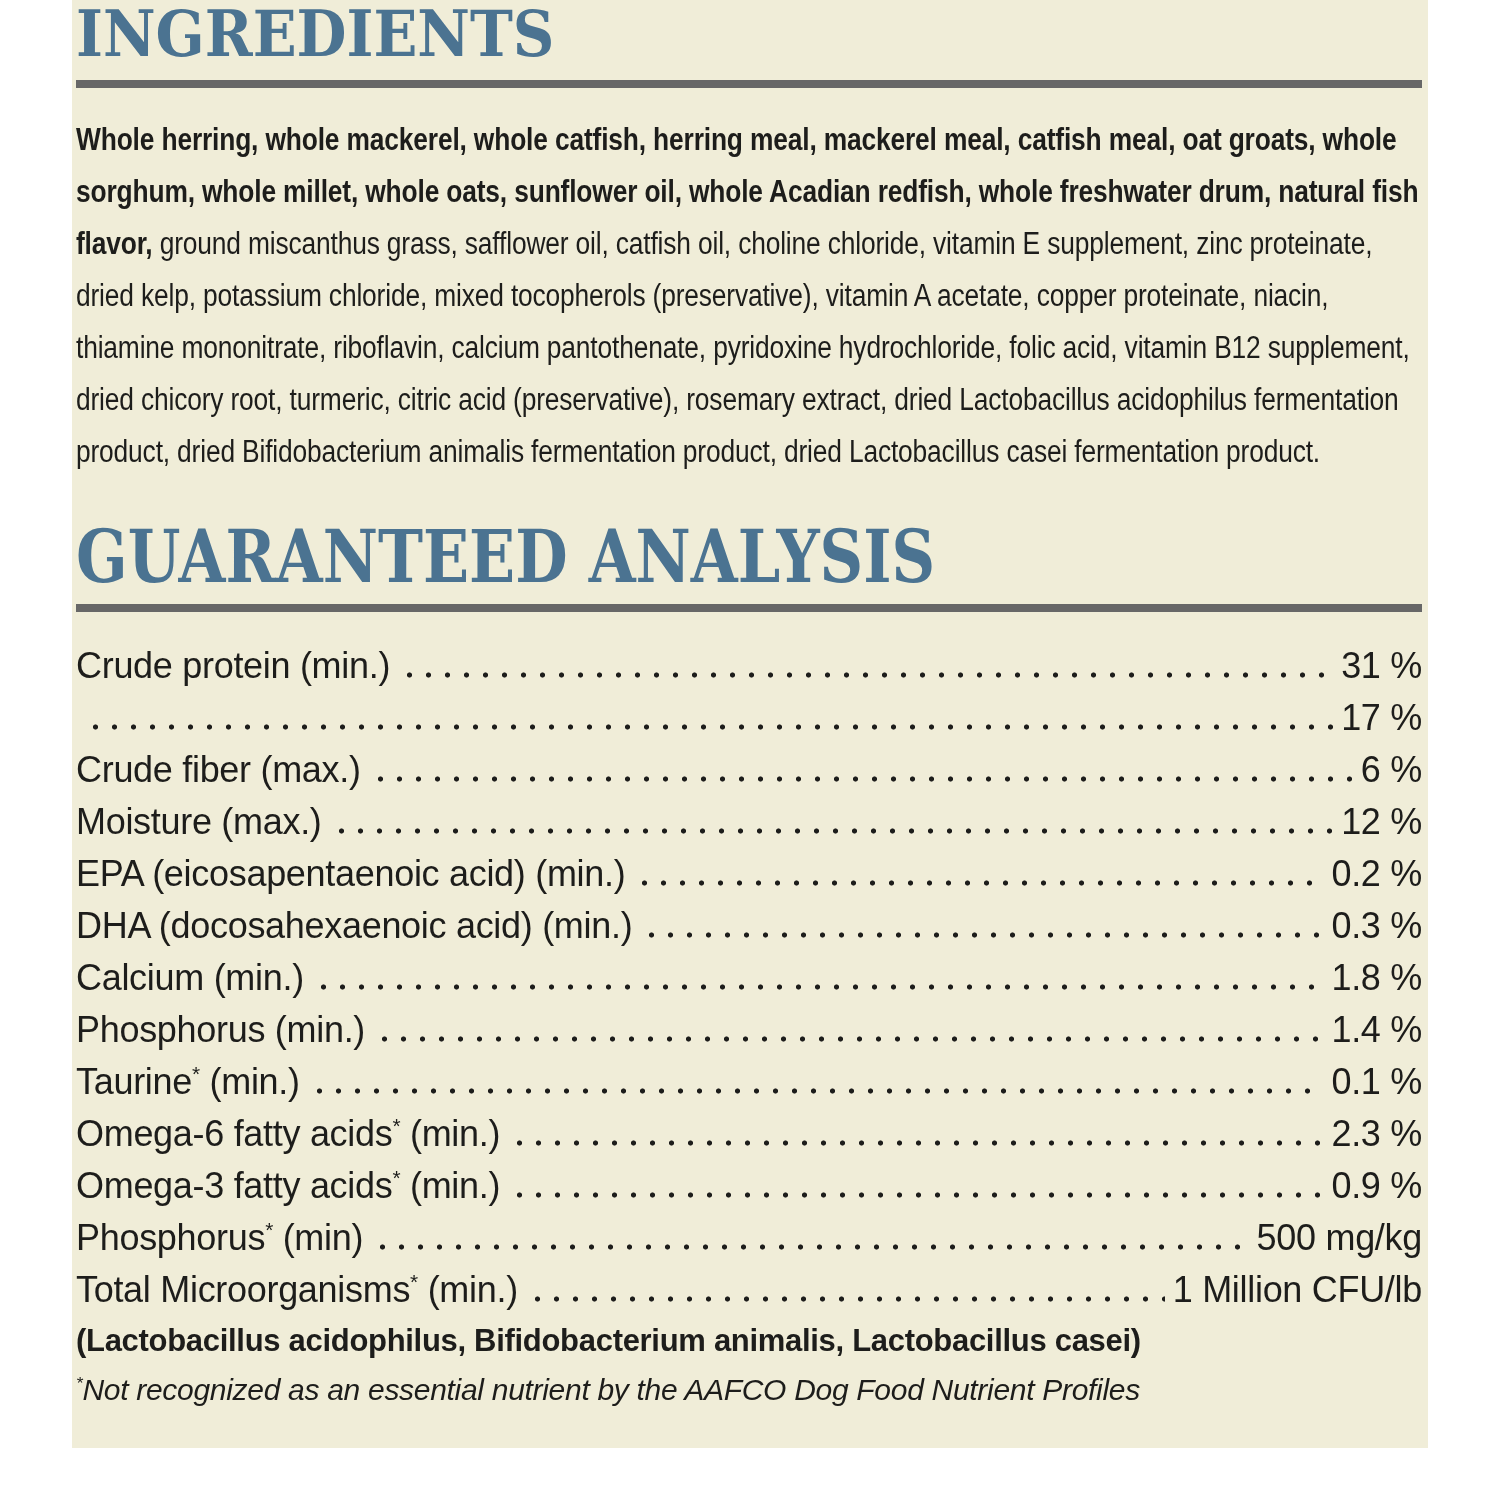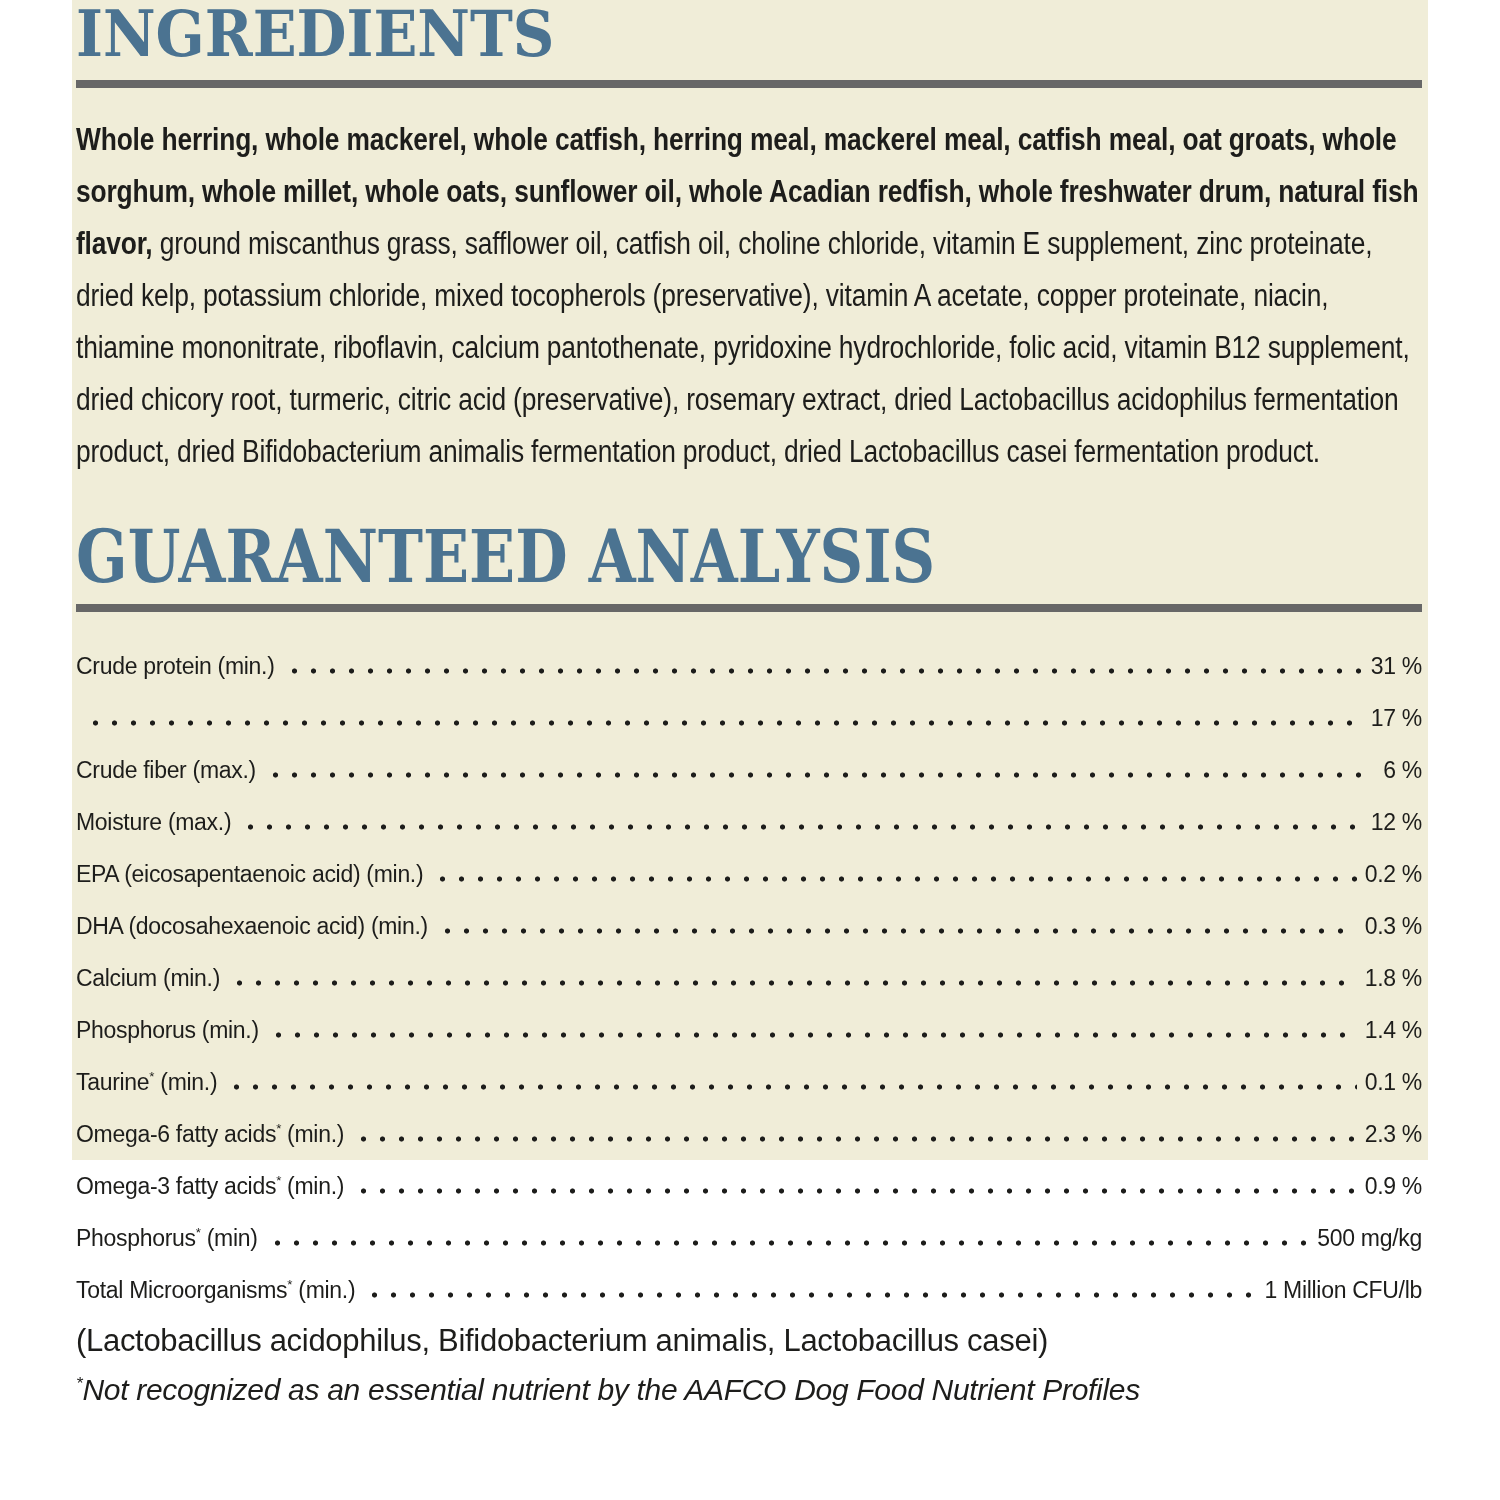--- a/index.html
+++ b/index.html
@@ -10,21 +10,21 @@
   }
   html,body{margin:0;padding:0;}
   body{
     width:1500px;height:1500px;overflow:hidden;
     background:#ffffff;
     font-family:"Liberation Sans", sans-serif;
     color:var(--text);
   }
   .panel{
     position:absolute;left:72px;top:0;
-    width:1356px;height:1160px;
+    width:1356px;height:1448px;
     background:var(--bg);
     box-sizing:border-box;
     padding:0 6px 0 4px;
   }
   .heading{
     font-family:"DejaVu Serif","Liberation Serif",serif;
     font-weight:bold;
     color:var(--accent);
     margin:0;
     transform-origin:left top;
@@ -49,21 +49,21 @@
     width:117.5%;
     transform:scaleX(0.851);
     transform-origin:left top;
     letter-spacing:-0.2px;
   }
   .ingredients b{font-weight:bold;}
   .rows{margin-top:28px;}
   .row{
     display:flex;align-items:baseline;
     height:52px;line-height:52px;
-    font-size:23px;
+    font-size:36px;
     letter-spacing:-0.3px;
   }
   .row .label{white-space:nowrap;}
   .row .dots{
     flex:1;height:6px;
     margin:0 8px 0 10px;
     background-image:radial-gradient(circle, var(--text) 2.2px, transparent 2.9px);
     background-size:19px 6px;
     background-repeat:repeat-x;
     background-position:left bottom;
@@ -71,20 +71,21 @@
   .row .value{white-space:nowrap;}
   sup.ast{
     font-size:58%;
     vertical-align:super;
     line-height:0;
   }
   .detail-line{
     font-size:31px;line-height:50px;
     letter-spacing:-0.3px;
     white-space:nowrap;
+    font-weight:bold;
   }
   .footnote-line{
     font-size:30px;line-height:48px;
     letter-spacing:-0.3px;
     white-space:nowrap;
     font-style:italic;
   }
 </style>
 </head>
 <body>

